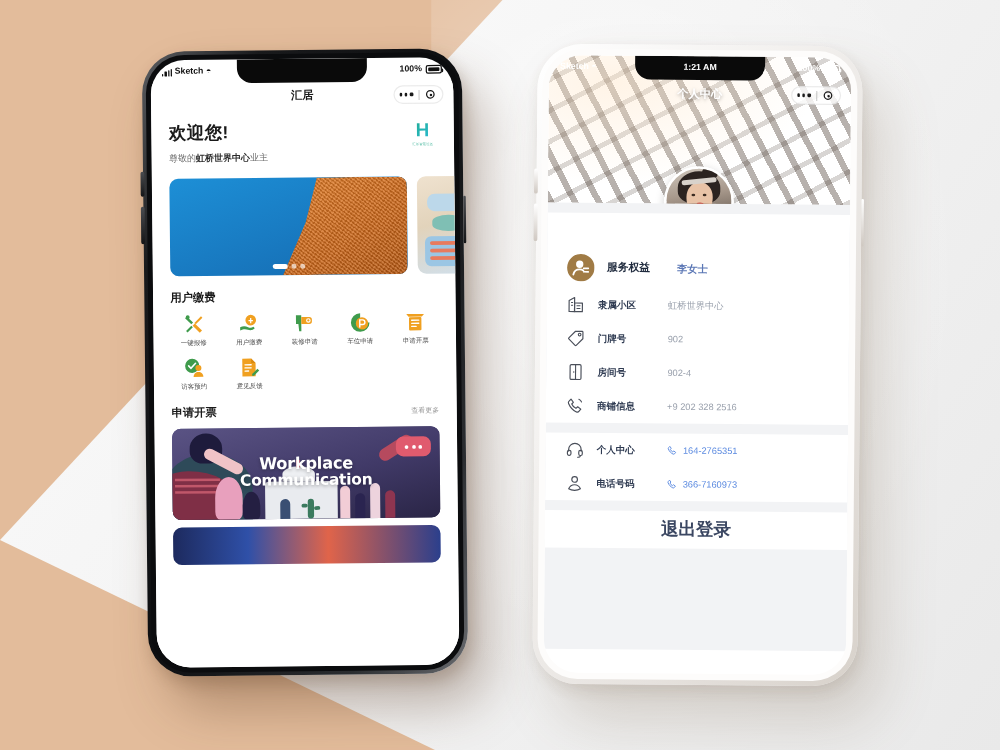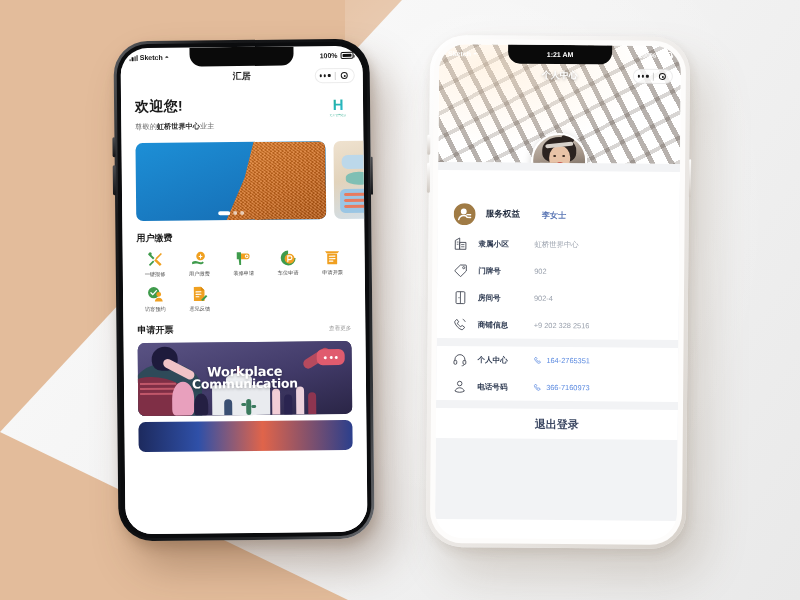--- a/index.html
+++ b/index.html
@@ -234,21 +234,21 @@
   .row .k { font-size:7.6px; font-weight:bold; color:#2f3b52; width:46px; flex:0 0 46px; }
   .row .v { font-size:7.4px; color:#9aa1ad; }
   .row.head { height:32px; }
   .row.head .k { font-size:8.6px; color:#1f2a3d; }
   .row.head .v { font-size:8.2px; color:#5b77b5; font-weight:bold; }
   .row.head .ic { width:22px; height:22px; flex:0 0 22px; }
   .row .v.tel { color:#5b8ae0; display:flex; align-items:center; gap:4px; }
   .row .v.tel .ph { width:9px; height:9px; display:block; }
   .logout { background:#fff; margin-top:8px; height:30px; display:flex;
     align-items:center; justify-content:center; }
-  .logout span { font-size:11px; font-weight:bold; color:#3b4762;text-align:center; }
+  .logout span { font-size:14px; font-weight:bold; color:#3b4762;text-align:center; }
 </style>
 </head>
 <body>
 
 <div id="backdrop">
   <div class="bg-tan"></div>
   <div class="bg-white-wedge"></div>
   <div class="bg-soft-shade"></div>
 </div>
 

